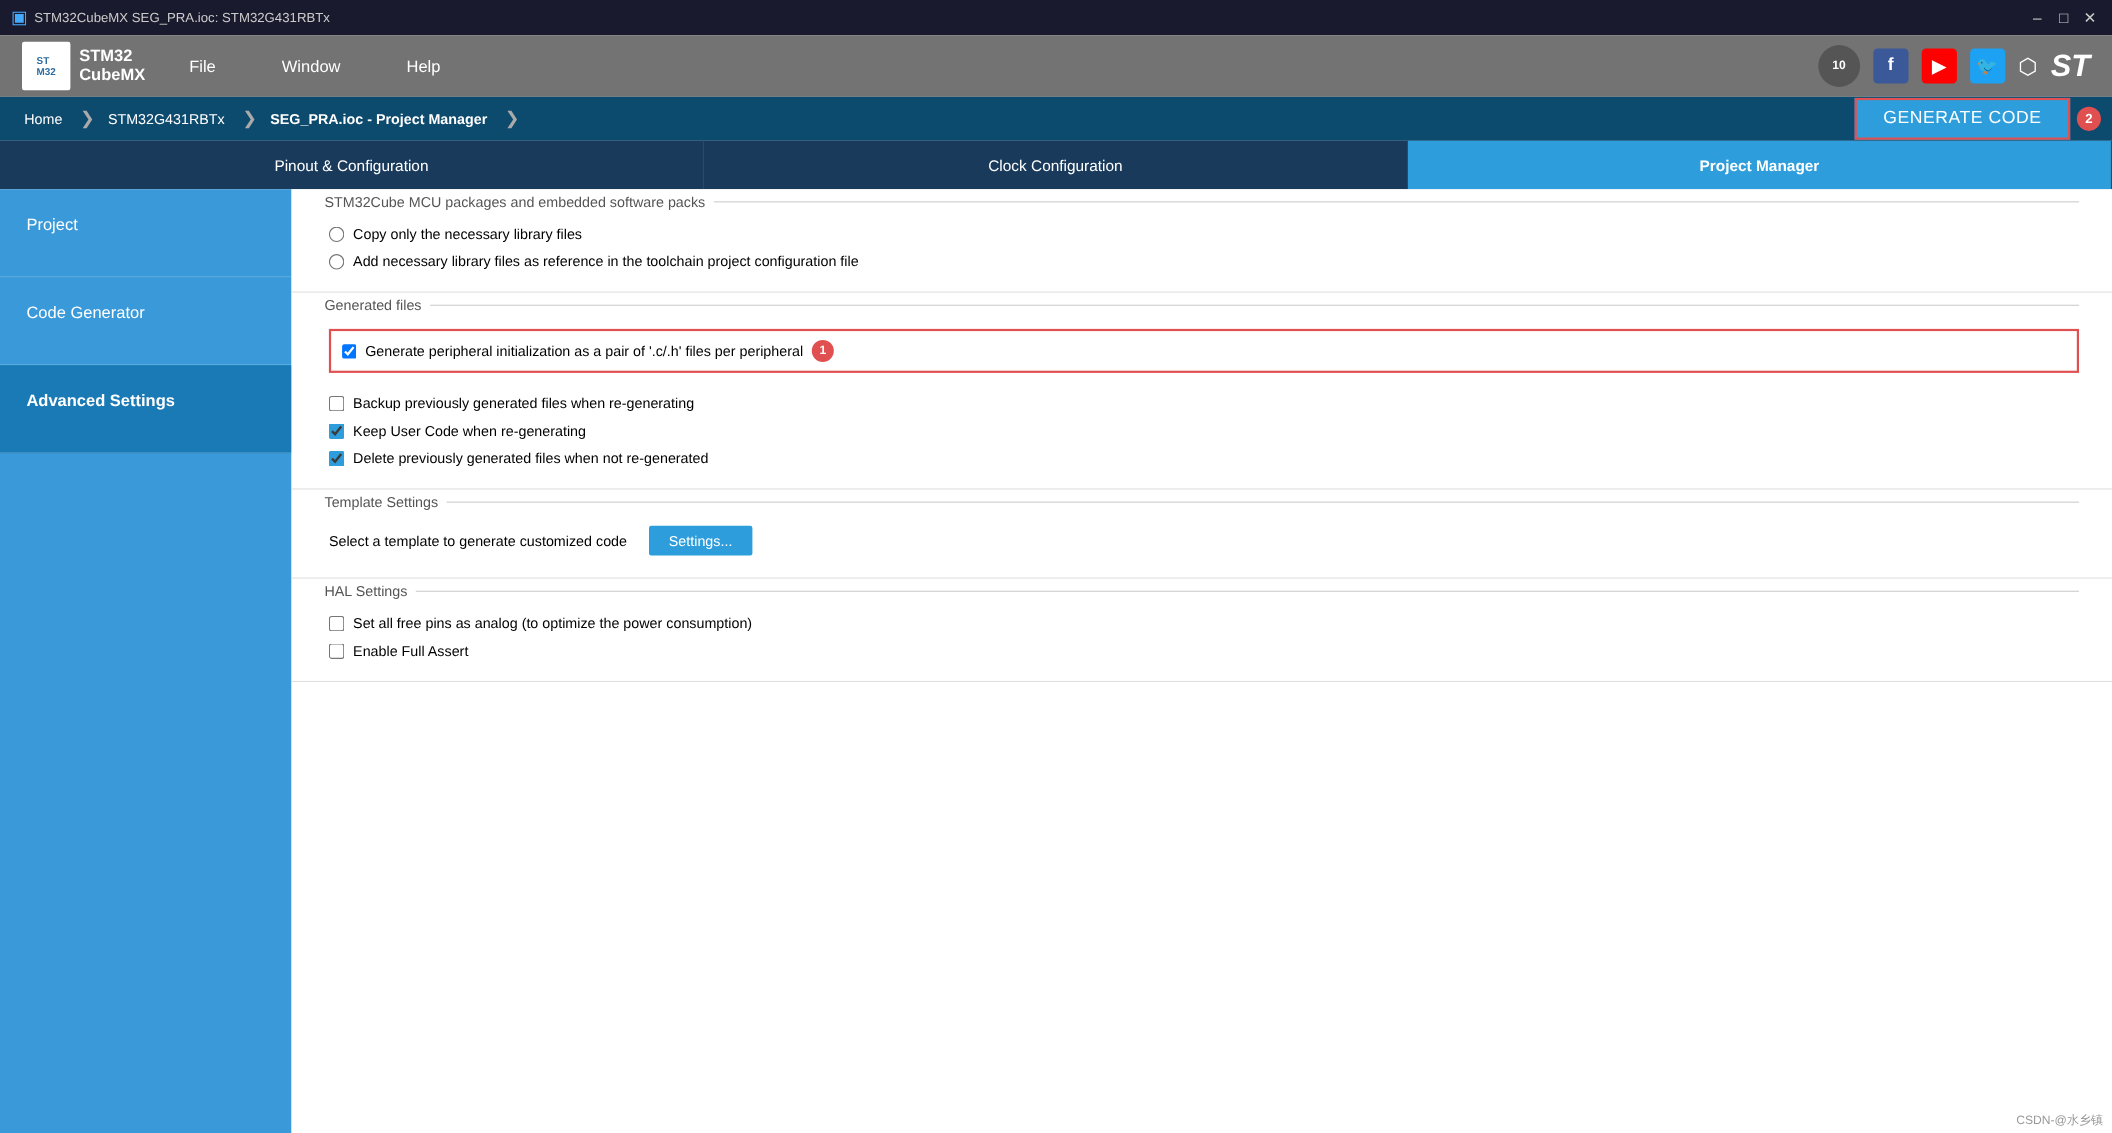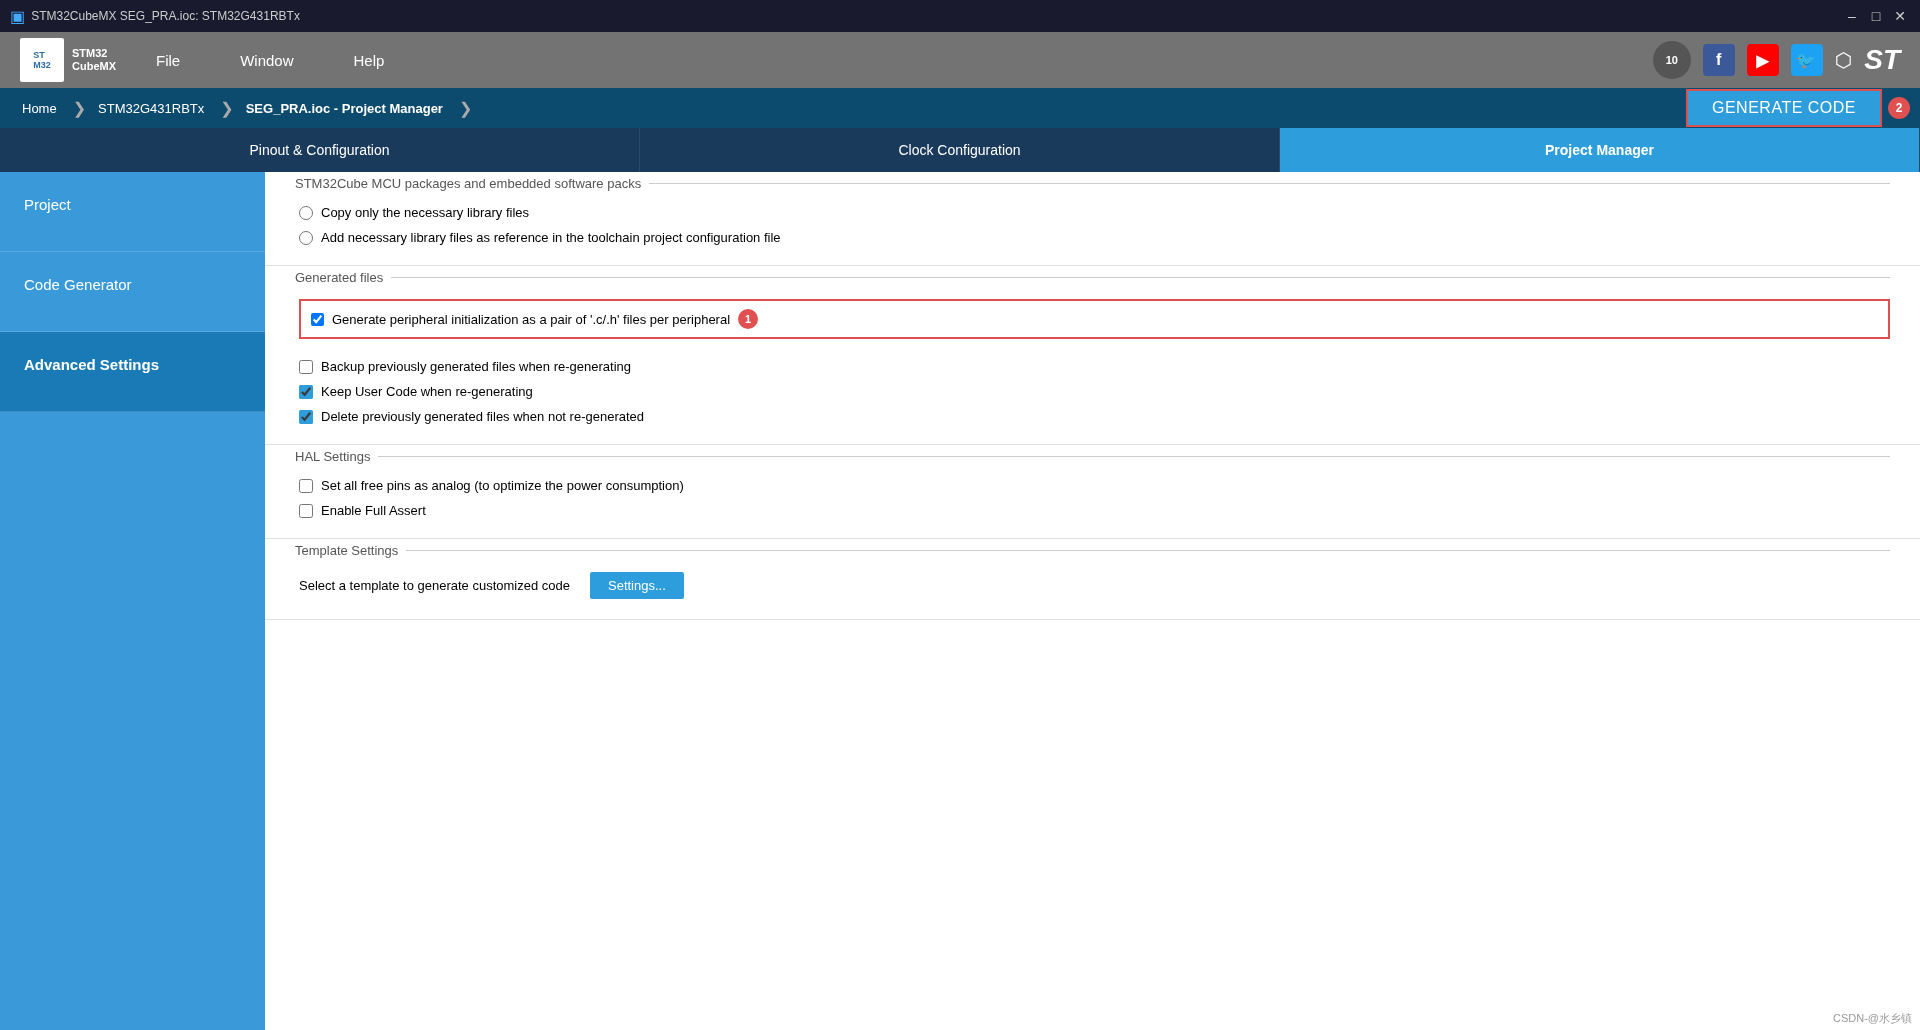--- a/index.html
+++ b/index.html
@@ -36,21 +36,21 @@
     }
     .menu-bar-left { display: flex; align-items: center; gap: 40px; }
     .logo { display: flex; align-items: center; gap: 8px; }
     .logo-box {
       width: 44px; height: 44px;
       background: white;
       display: flex; align-items: center; justify-content: center;
       font-size: 10px; font-weight: bold; color: #2d6ca2;
       border-radius: 2px;
     }
-    .logo-text { color: white; font-size: 11px; font-weight: bold; line-height: 1.2; }
+    .logo-text { color: white; font-size: 15px; font-weight: bold; line-height: 1.2; }
     .menu-items { display: flex; gap: 60px; }
     .menu-item { color: white; font-size: 15px; cursor: pointer; }
     .menu-bar-right { display: flex; align-items: center; gap: 12px; }
     .social-icon {
       width: 32px; height: 32px; border-radius: 4px;
       display: flex; align-items: center; justify-content: center;
       font-size: 16px; font-weight: bold; cursor: pointer; color: white;
     }
     .fb { background: #3b5998; }
     .yt { background: #ff0000; }
@@ -336,37 +336,37 @@
           <span>Keep User Code when re-generating</span>
         </label>
         <label class="checkbox-item">
           <input type="checkbox" checked="" style="">
           <span>Delete previously generated files when not re-generated</span>
         </label>
       </div>
     </div>
 
     <div class="section">
-      <div class="section-header">HAL Settings</div>
-      <div class="checkbox-group">
-        <label class="checkbox-item">
-          <input type="checkbox" style="">
-          <span>Set all free pins as analog (to optimize the power consumption)</span>
-        </label>
-        <label class="checkbox-item">
-          <input type="checkbox" style="">
-          <span>Enable Full Assert</span>
-        </label>
-      </div>
-    </div>
-
-    <div class="section">
       <div class="section-header">Template Settings</div>
       <div class="template-row">
         <span>Select a template to generate customized code</span>
         <button class="settings-btn">Settings...</button>
       </div>
     </div>
 
+    <div class="section">
+      <div class="section-header">HAL Settings</div>
+      <div class="checkbox-group">
+        <label class="checkbox-item">
+          <input type="checkbox" style="">
+          <span>Set all free pins as analog (to optimize the power consumption)</span>
+        </label>
+        <label class="checkbox-item">
+          <input type="checkbox" style="">
+          <span>Enable Full Assert</span>
+        </label>
+      </div>
+    </div>
+
   </div>
 </div>
 
 <div class="watermark">CSDN-@水乡镇</div>
 
 </body></html>

